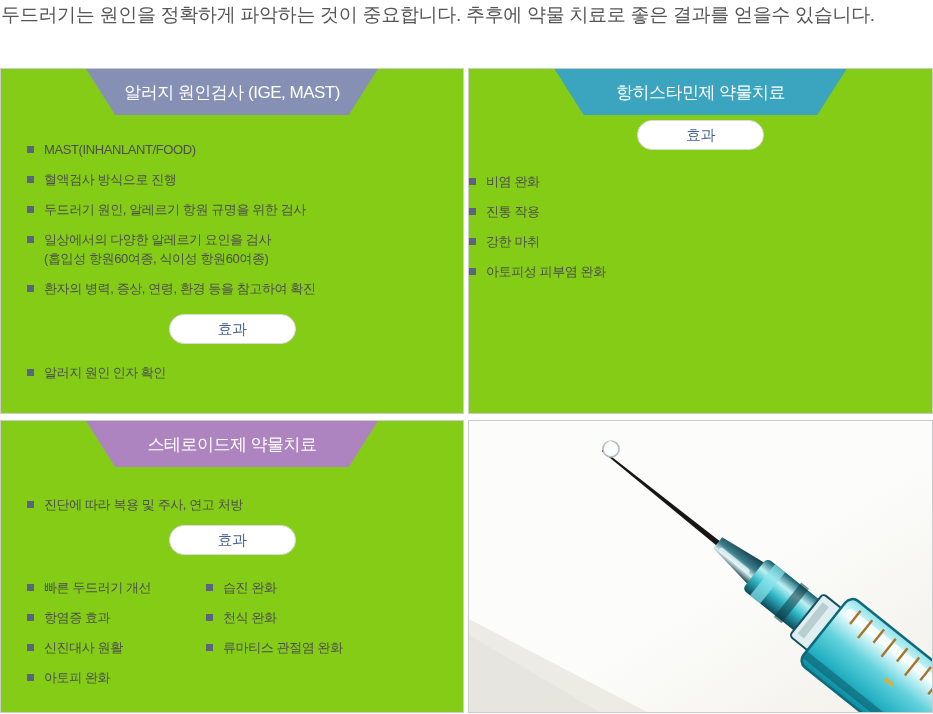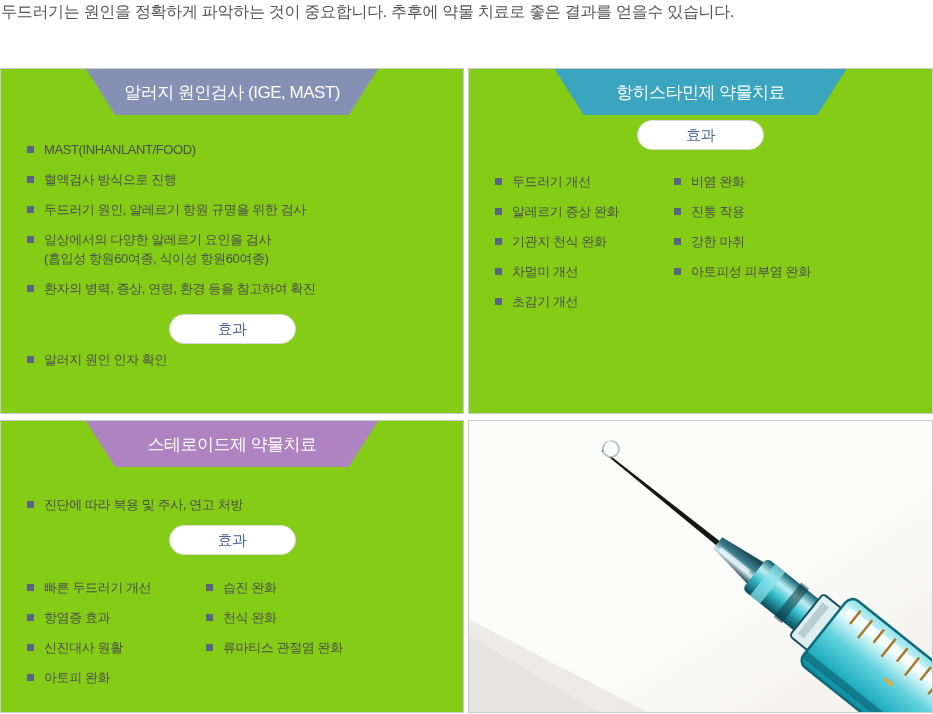--- a/index.html
+++ b/index.html
@@ -1,18 +1,18 @@
 <!DOCTYPE html>
 <html><head>
 <meta charset="utf-8">
 <style>
   * { margin:0; padding:0; box-sizing:border-box; }
   html,body { width:933px; height:714px; background:#ffffff; overflow:hidden;
     font-family:"Liberation Sans","DejaVu Sans",sans-serif; }
-  .intro { position:absolute; left:1px; top:2px; font-size:16px; color:#555; letter-spacing:-0.3px; }
+  .intro { position:absolute; left:1px; top:2px; font-size:19px; color:#555; letter-spacing:-0.3px; }
 
   .panel { position:absolute; background:#84cc16; border:1px solid #cccccc; }
   #panel1 { left:0;   top:68px;  width:464px; height:346px; }
   #panel2 { left:468px; top:68px; width:465px; height:346px; }
   #panel3 { left:0;   top:420px; width:464px; height:293px; }
   #panel4 { left:468px; top:420px; width:465px; height:293px; background:#fff; padding:0; }
 
   .banner { width:292px; height:46px; margin:0 auto; color:#fff; font-size:17px;
     letter-spacing:-0.5px; display:flex; align-items:center; justify-content:center;
     clip-path:polygon(0 0,100% 0,90% 100%,10% 100%); }
@@ -22,21 +22,21 @@
 
   ul.blist { list-style:none; padding-left:26px; padding-right:18px; }
   ul.blist li { display:flex; align-items:flex-start; font-size:13px; color:#4e4e4e;
     line-height:19px; margin-bottom:11px; letter-spacing:-0.4px; }
   .sq { flex:0 0 7px; width:7px; height:7px; background:#5a6480; margin:6px 10px 0 0; }
   .pre { white-space:pre-line; }
 
   .pitch26 li { line-height:18px; margin-bottom:8px; }
 
   .mt25 { margin-top:25px; } .mt28 { margin-top:28px; }
-  .mt17 { margin-top:6px; } .mt22 { margin-top:22px; } .mt23 { margin-top:23px; }
+  .mt17 { margin-top:19px;font-family:Liberation Serif, serif; } .mt22 { margin-top:22px; } .mt23 { margin-top:23px; }
 
   .pill { display:block; width:127px; height:30px; margin:0 auto; background:#ffffff;
     border:1px solid #d9d9d9; border-radius:16px; color:#46618f; font-size:15px;
     text-align:center; line-height:28px; letter-spacing:-0.5px; }
   #panel1 .pill { margin-top:16px; }
   #panel2 .pill { margin-top:5px; }
   #panel3 .pill { margin-top:8px; }
 
   .cols { display:flex; }
   .cols ul.blist { padding-right:0; }
@@ -85,42 +85,20 @@
       </li>
   </ul>
 </section>
 
 <section class="panel" id="panel2">
   <div class="banner">
     <span>항히스타민제 약물치료</span>
   </div>
   <span class="pill">효과</span>
   <div class="cols mt22">
-    <ul class="blist pitch26 c1">
-      <li>
-          <span class="sq"></span>
-          <span>두드러기 개선</span>
-        </li>
-      <li>
-          <span class="sq"></span>
-          <span>알레르기 증상 완화</span>
-        </li>
-      <li>
-          <span class="sq"></span>
-          <span>기관지 천식 완화</span>
-        </li>
-      <li>
-          <span class="sq"></span>
-          <span>차멀미 개선</span>
-        </li>
-      <li>
-          <span class="sq"></span>
-          <span>초감기 개선</span>
-        </li>
-    </ul>
     <ul class="blist pitch26 c2">
       <li>
           <span class="sq"></span>
           <span>비염 완화</span>
         </li>
       <li>
           <span class="sq"></span>
           <span>진통 작용</span>
         </li>
       <li>

